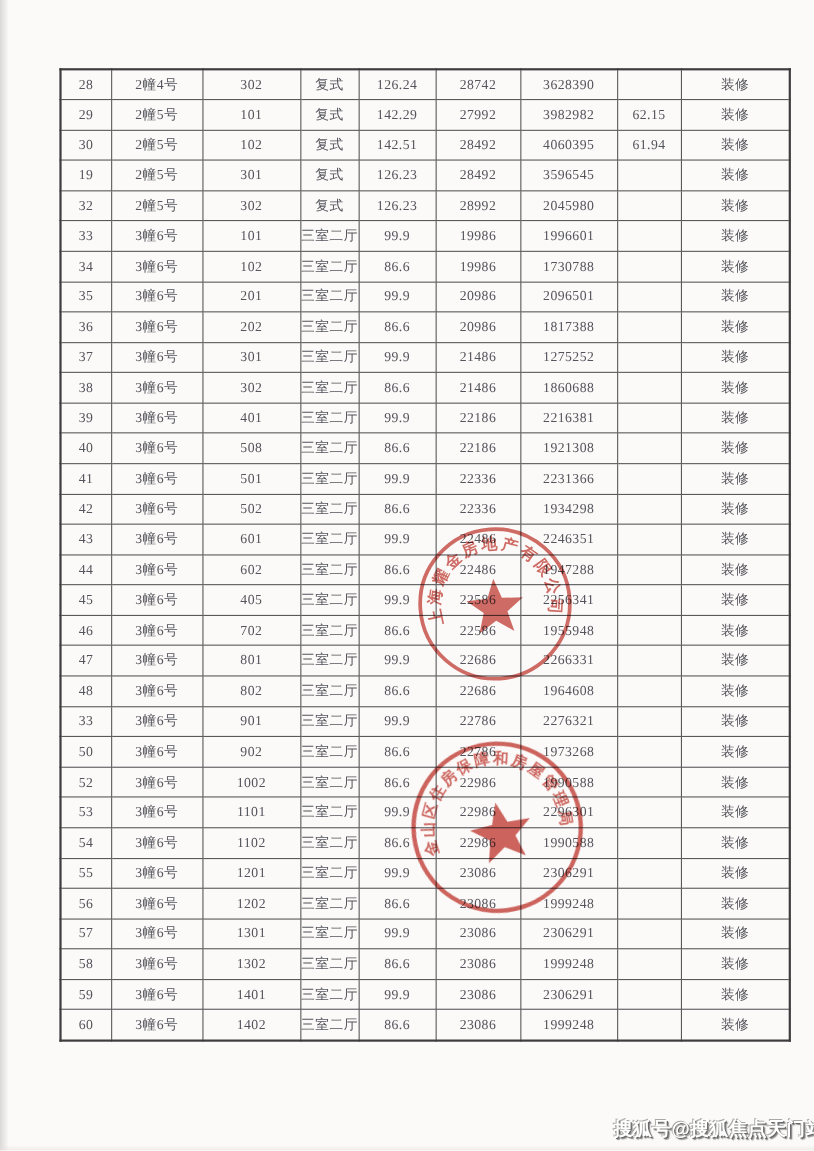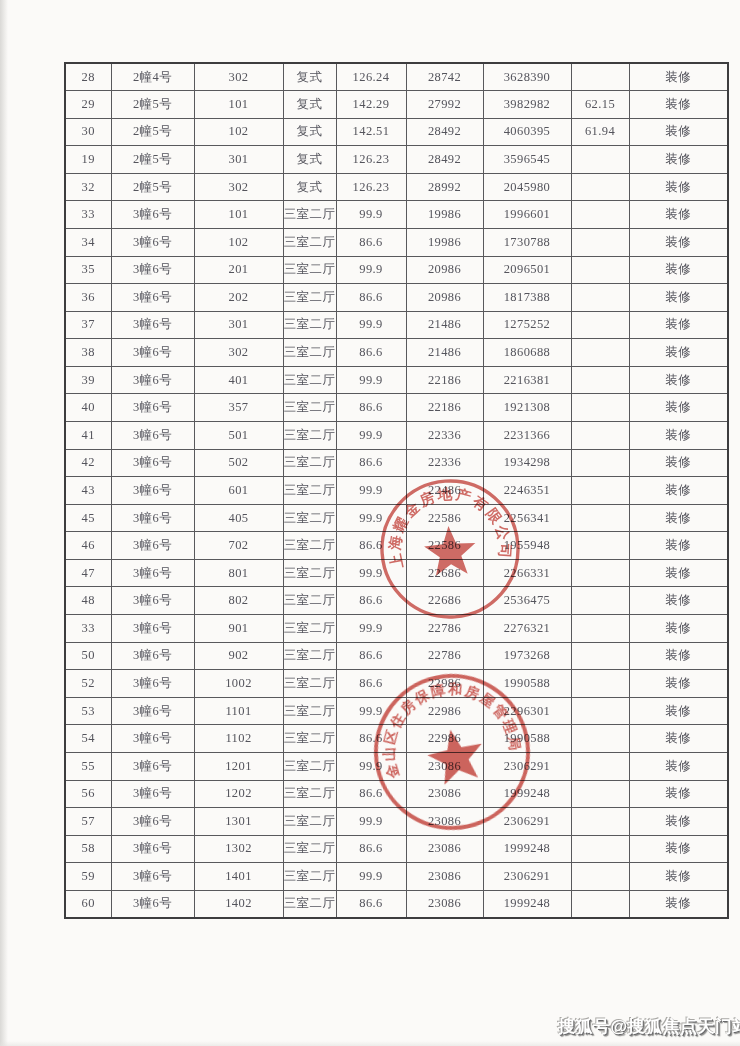--- a/index.html
+++ b/index.html
@@ -12,21 +12,21 @@
     position:absolute;left:0;top:0;width:8px;height:100%;
     background:linear-gradient(to right,#d4d3d0,rgba(244,243,240,0));
     opacity:.85;
   }
   .scan-edge-bottom{
     position:absolute;left:0;bottom:0;width:100%;height:5px;
     background:linear-gradient(to top,#e3e2df,rgba(244,243,240,0));
     opacity:.6;
   }
   table.price-table{
-    position:absolute;left:64px;top:62px;width:663px;
+    position:absolute;left:54px;top:62px;width:663px;
     border-collapse:collapse;table-layout:fixed;
     border:2px solid #3d3d3f;
   }
   table.price-table td{
     border:1.6px solid #59595c;
     text-align:center;vertical-align:middle;
     font-size:12.5px;color:#54545c;letter-spacing:.4px;
     padding:0;white-space:nowrap;overflow:hidden;
   }
   table.price-table tr{height:27.58px;}
@@ -192,21 +192,21 @@
         <td>三室二厅</td>
     <td>99.9</td>
         <td>22186</td>
     <td>2216381</td>
         <td></td>
     <td>装修</td>
   </tr>
       <tr>
     <td>40</td>
         <td>3幢6号</td>
-    <td>357</td>
+    <td>508</td>
         <td>三室二厅</td>
     <td>86.6</td>
         <td>22186</td>
     <td>1921308</td>
         <td></td>
     <td>装修</td>
   </tr>
       <tr>
     <td>41</td>
         <td>3幢6号</td>
@@ -234,20 +234,31 @@
         <td>3幢6号</td>
     <td>601</td>
         <td>三室二厅</td>
     <td>99.9</td>
         <td>22486</td>
     <td>2246351</td>
         <td></td>
     <td>装修</td>
   </tr>
       <tr>
+    <td>44</td>
+        <td>3幢6号</td>
+    <td>602</td>
+        <td>三室二厅</td>
+    <td>86.6</td>
+        <td>22486</td>
+    <td>1947288</td>
+        <td></td>
+    <td>装修</td>
+  </tr>
+      <tr>
     <td>45</td>
         <td>3幢6号</td>
     <td>405</td>
         <td>三室二厅</td>
     <td>99.9</td>
         <td>22586</td>
     <td>2256341</td>
         <td></td>
     <td>装修</td>
   </tr>
@@ -273,21 +284,21 @@
         <td></td>
     <td>装修</td>
   </tr>
       <tr>
     <td>48</td>
         <td>3幢6号</td>
     <td>802</td>
         <td>三室二厅</td>
     <td>86.6</td>
         <td>22686</td>
-    <td>2536475</td>
+    <td>1964608</td>
         <td></td>
     <td>装修</td>
   </tr>
       <tr>
     <td>33</td>
         <td>3幢6号</td>
     <td>901</td>
         <td>三室二厅</td>
     <td>99.9</td>
         <td>22786</td>

